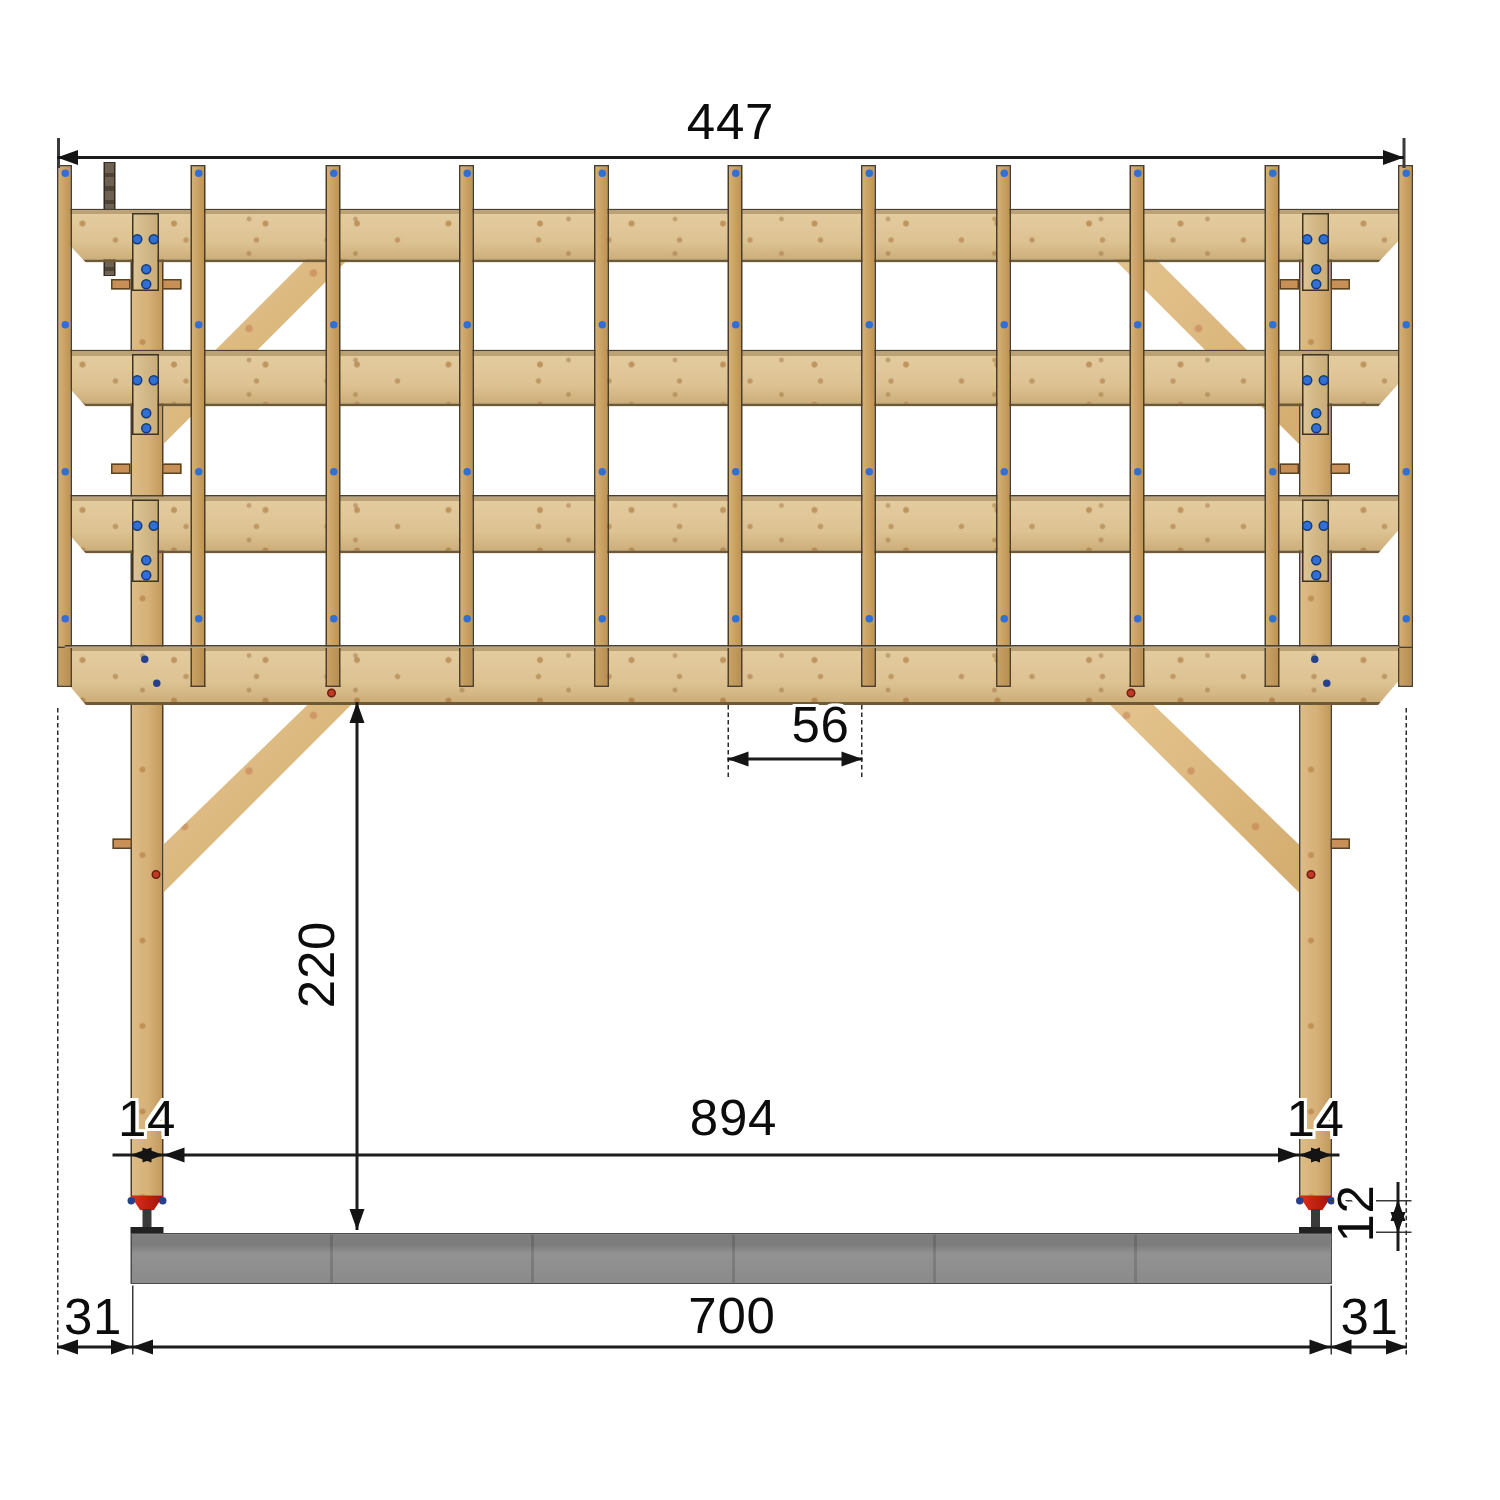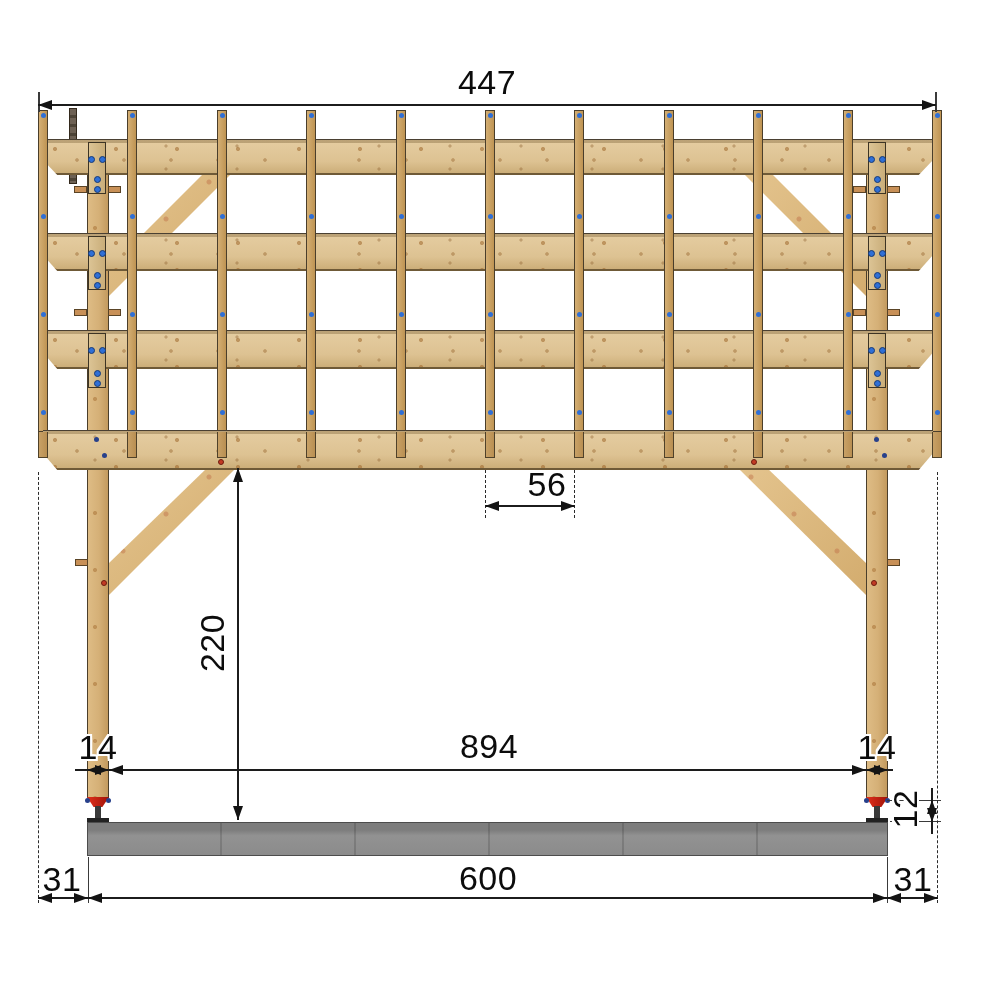--- a/index.html
+++ b/index.html
@@ -259,15 +259,15 @@
   <div class="ext" style="left:88px;top:857px;width:1px;height:46px;"></div>
   <div class="ext" style="left:887px;top:857px;width:1px;height:46px;"></div>
   <div class="dline h" style="left:38px;top:897px;width:900px;"></div>
   <div class="arr l" style="left:38px;top:893px;"></div>
   <div class="arr r" style="left:74px;top:893px;"></div>
   <div class="arr l" style="left:88px;top:893px;"></div>
   <div class="arr r" style="left:873px;top:893px;"></div>
   <div class="arr l" style="left:887px;top:893px;"></div>
   <div class="arr r" style="left:924px;top:893px;"></div>
   <span class="dlabel" style="left:62px;top:879px;">31</span>
-  <span class="dlabel" style="left:488px;top:878px;">600</span>
+  <span class="dlabel" style="left:488px;top:878px;">700</span>
   <span class="dlabel" style="left:913px;top:879px;">31</span>
 </div>
 
 </body></html>

